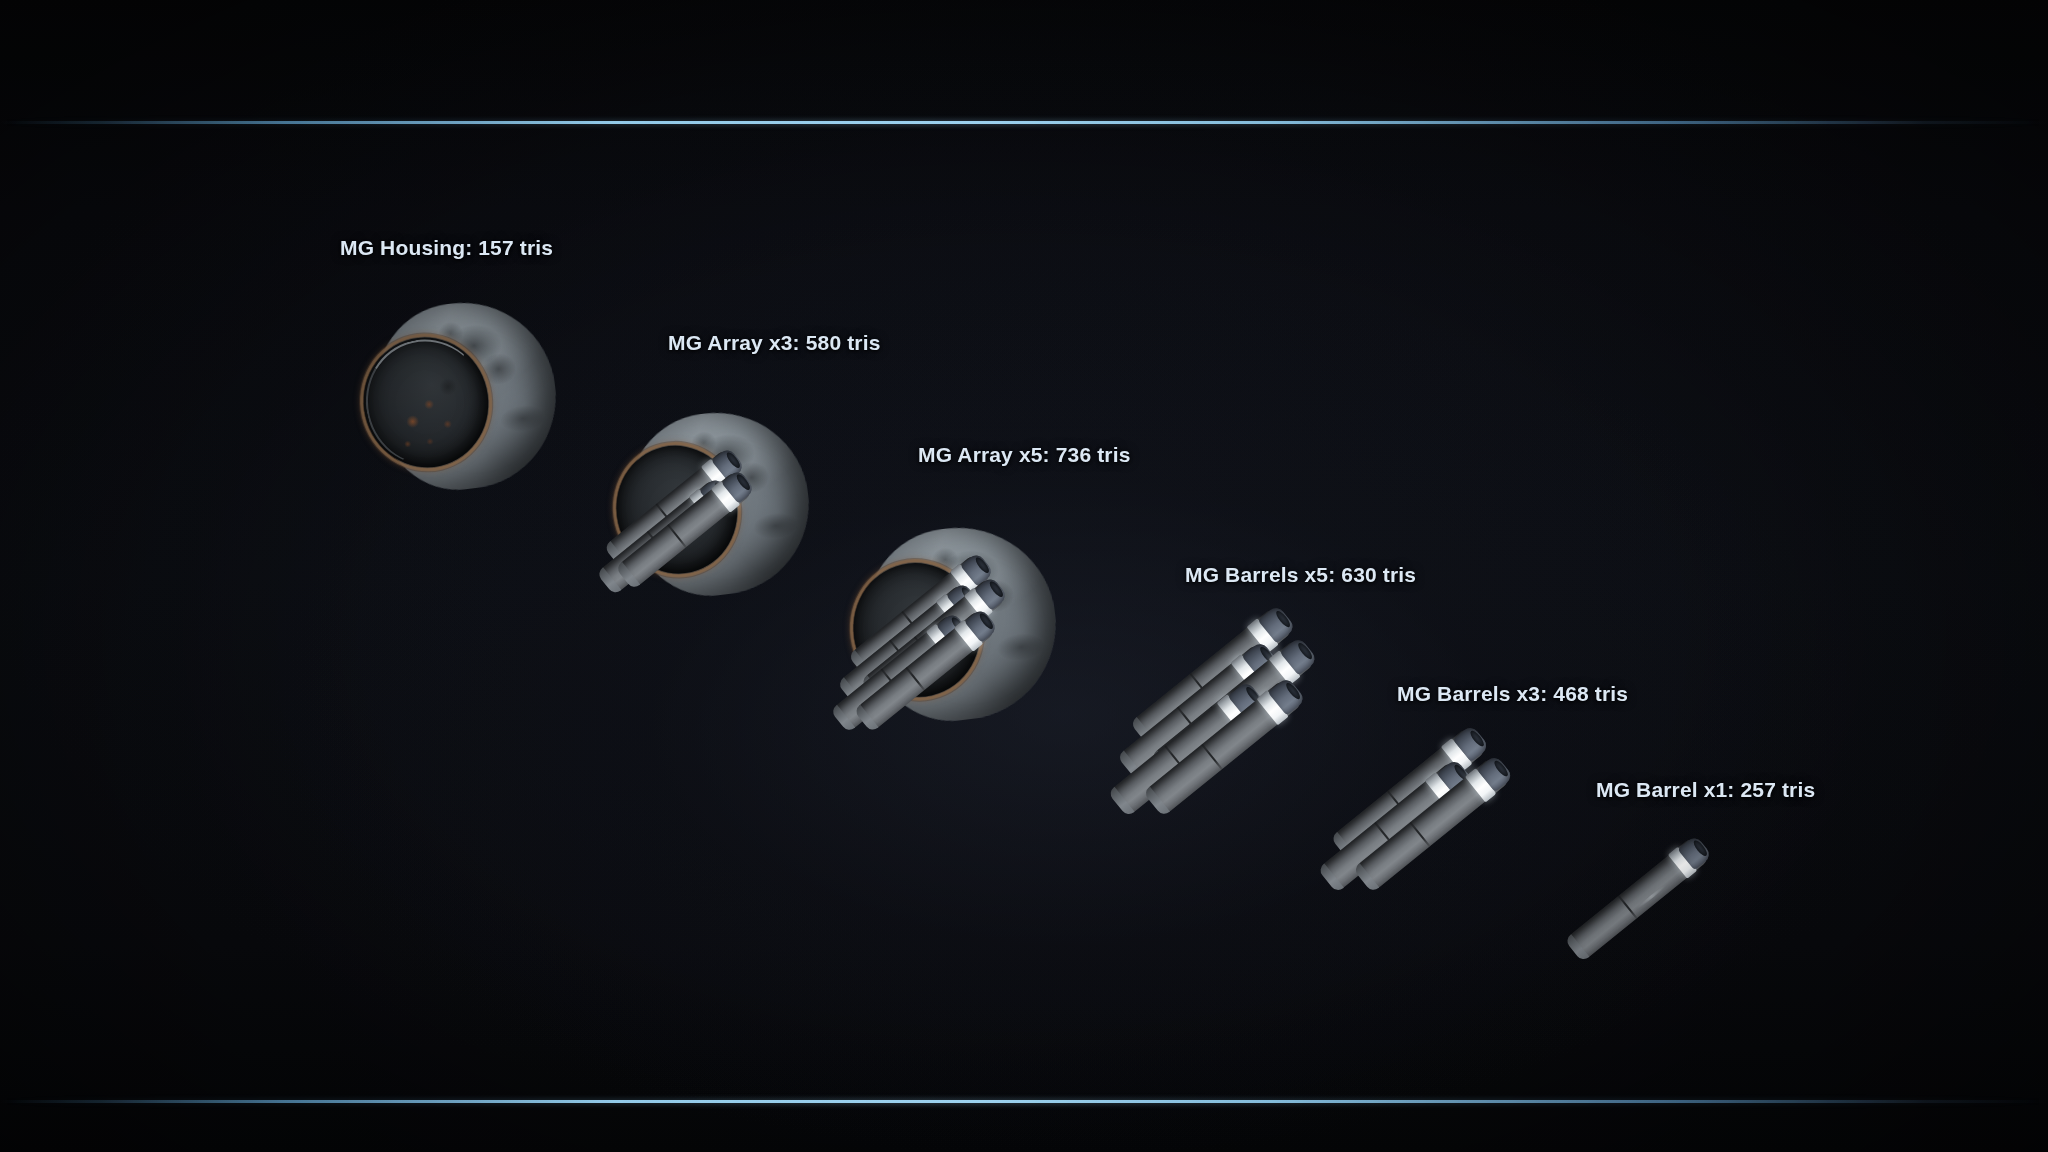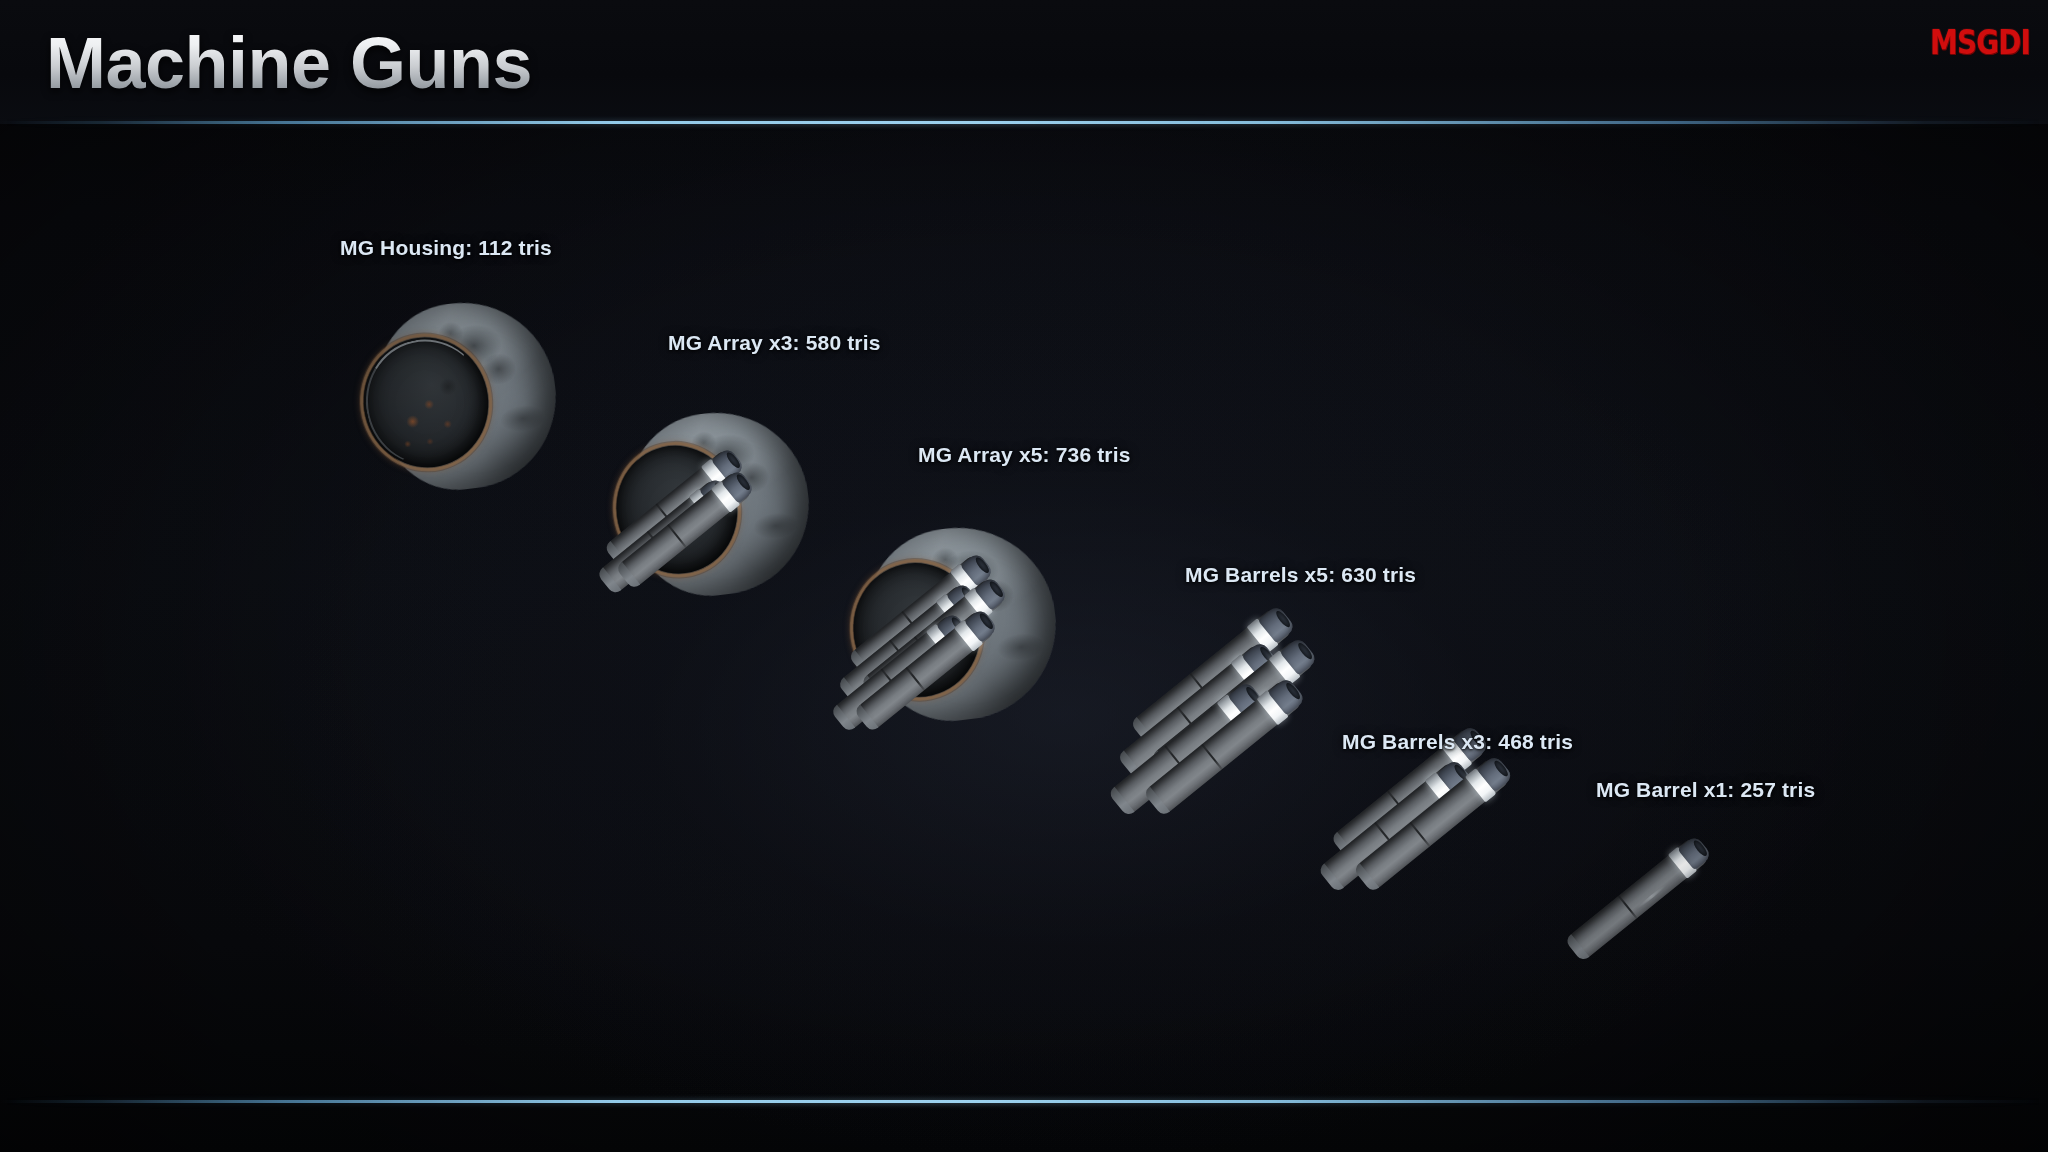--- a/index.html
+++ b/index.html
@@ -376,27 +376,23 @@
       <div class="ring-thin" style="left:92px;"></div>
       <div class="glint" style="left:50px; width:36px;"></div>
       <div class="ring-white" style="left:16px; width:13px;"></div>
       <div class="muzzle" style="left:-5px; width:23px;"></div>
       <div class="cap"></div>
     </div>
   </div>
 
   <div class="bg-corner-dark"></div>
 
-  <div class="label" style="left:340px;  top:236px;">MG Housing: 112 tris</div>
+  <div class="label" style="left:340px;  top:236px;">MG Housing: 157 tris</div>
   <div class="label" style="left:668px;  top:331px;">MG Array x3: 580 tris</div>
   <div class="label" style="left:918px;  top:443px;">MG Array x5: 736 tris</div>
   <div class="label" style="left:1185px; top:563px;">MG Barrels x5: 630 tris</div>
-  <div class="label" style="left:1342px; top:682px;margin-top:48px;">MG Barrels x3: 468 tris</div>
+  <div class="label" style="left:1397px; top:682px;">MG Barrels x3: 468 tris</div>
   <div class="label" style="left:1596px; top:778px;">MG Barrel x1: 257 tris</div>
 
-  <div class="header">
-    <div class="title">Machine Guns</div>
-    <div class="logo">MSGDI</div>
-  </div>
 
   <div class="divider divider-top"></div>
   <div class="divider divider-bottom"></div>
 </div>
 
 </body></html>

